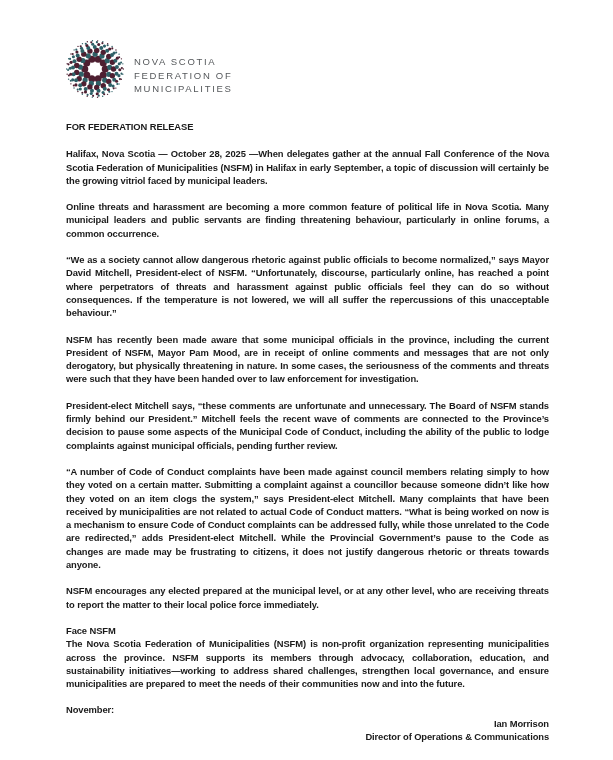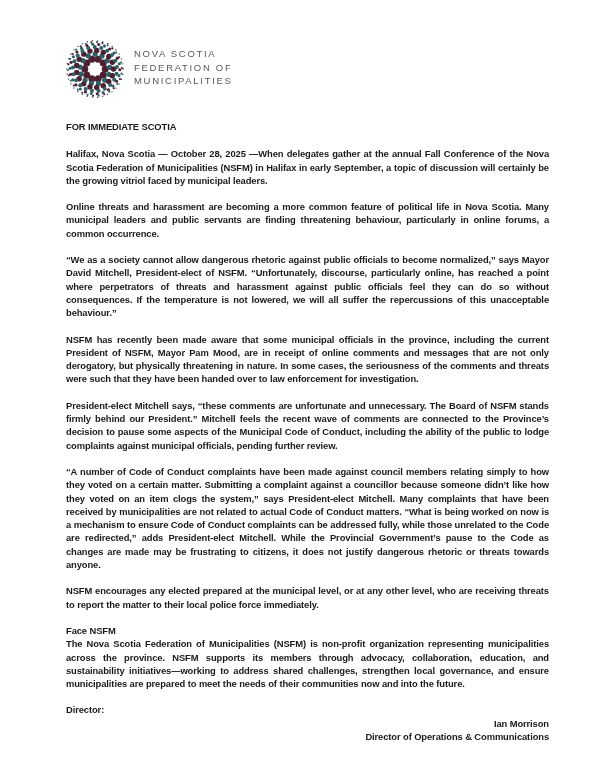--- a/index.html
+++ b/index.html
@@ -25,21 +25,21 @@
     gap: 10px;
     height: 58px;
     margin-bottom: 22px;
   }
   .logo-mark {
     width: 58px;
     height: 58px;
     flex: 0 0 auto;
   }
   .wordmark {
-    margin-top: 7px;
+    margin-top: 15px;
     font-weight: 400;
     font-size: 9.5px;
     line-height: 13.5px;
     letter-spacing: 1.7px;
     color: #55585b;
   }
   .body-copy {
     font-size: 9.4px;
     line-height: 13.3px;
     letter-spacing: -0.1px;
@@ -225,37 +225,37 @@
         <circle cx="16.32" cy="54.30" r="0.7" fill="#2e6067"></circle>
       </svg>
     <div class="wordmark" style="color: rgb(85, 88, 91);">
       <div>NOVA SCOTIA</div>
       <div>FEDERATION OF</div>
       <div>MUNICIPALITIES</div>
     </div>
   </header>
 
   <main class="body-copy">
-    <p class="release-label">FOR IMMEDIATE SCOTIA</p>
+    <p class="release-label">FOR FEDERATION RELEASE</p>
 
     <p>Halifax, Nova Scotia — October 28, 2025 —When delegates gather at the annual Fall Conference of the Nova Scotia Federation of Municipalities (NSFM) in Halifax in early September, a topic of discussion will certainly be the growing vitriol faced by municipal leaders.</p>
     <p>Online threats and harassment are becoming a more common feature of political life in Nova Scotia. Many municipal leaders and public servants are finding threatening behaviour, particularly in online forums, a common occurrence.</p>
     <p>“We as a society cannot allow dangerous rhetoric against public officials to become normalized,” says Mayor David Mitchell, President-elect of NSFM. “Unfortunately, discourse, particularly online, has reached a point where perpetrators of threats and harassment against public officials feel they can do so without consequences. If the temperature is not lowered, we will all suffer the repercussions of this unacceptable behaviour.”</p>
     <p>NSFM has recently been made aware that some municipal officials in the province, including the current President of NSFM, Mayor Pam Mood, are in receipt of online comments and messages that are not only derogatory, but physically threatening in nature. In some cases, the seriousness of the comments and threats were such that they have been handed over to law enforcement for investigation.</p>
     <p>President-elect Mitchell says, “these comments are unfortunate and unnecessary. The Board of NSFM stands firmly behind our President.” Mitchell feels the recent wave of comments are connected to the Province’s decision to pause some aspects of the Municipal Code of Conduct, including the ability of the public to lodge complaints against municipal officials, pending further review.</p>
     <p>“A number of Code of Conduct complaints  have been made against council members relating simply to how they voted on a certain matter. Submitting a complaint against a councillor because someone didn’t like how they voted on an item clogs the system,” says President-elect Mitchell. Many complaints that have been received by municipalities are not related to actual Code of Conduct matters. “What is being worked on now is a mechanism to ensure Code of Conduct complaints can be addressed fully, while those unrelated to the Code are redirected,” adds President-elect Mitchell. While the Provincial Government’s pause to the Code as changes are made may be frustrating to citizens, it does not justify dangerous rhetoric or threats towards anyone.</p>
     <p>NSFM encourages any elected prepared at the municipal level, or at any other level, who are receiving threats to report the matter to their local police force immediately.</p>
 
     <section>
       <p class="section-heading">Face NSFM</p>
       <p>The Nova Scotia Federation of Municipalities (NSFM) is non-profit organization representing municipalities across the province. NSFM supports its members through advocacy, collaboration, education, and sustainability initiatives—working to address shared challenges, strengthen local governance, and ensure municipalities are prepared to meet the needs of their communities now and into the future.</p>
     </section>
 
     <section>
-      <p class="section-heading">Director:</p>
+      <p class="section-heading">November:</p>
       <div class="contact-lines">
         <div>Ian Morrison</div>
         <div>Director of Operations &amp; Communications</div>
 
       </div>
     </section>
   </main>
 
 </div>
 

